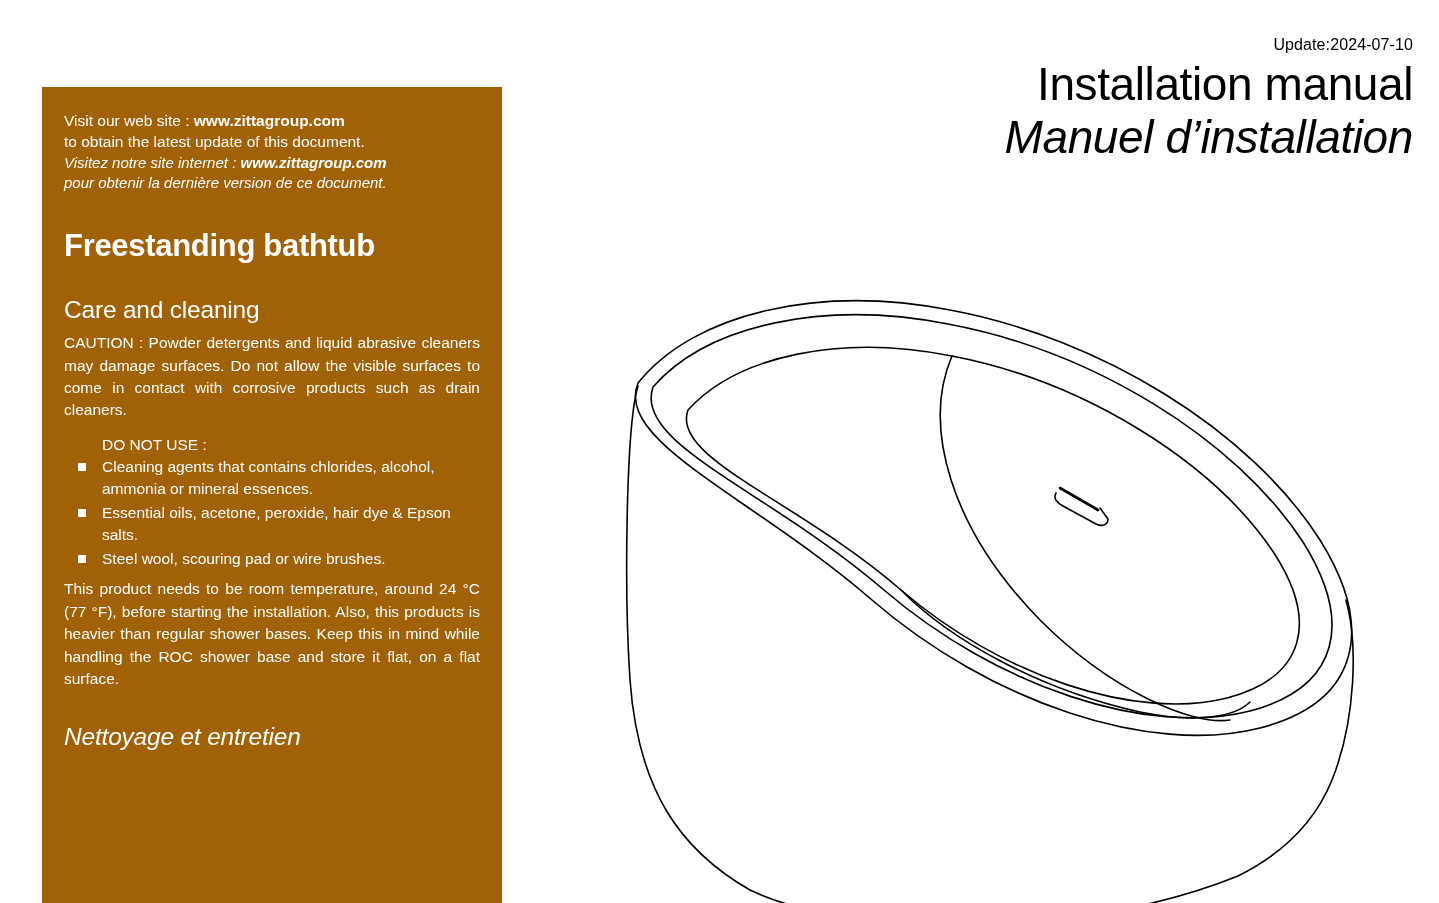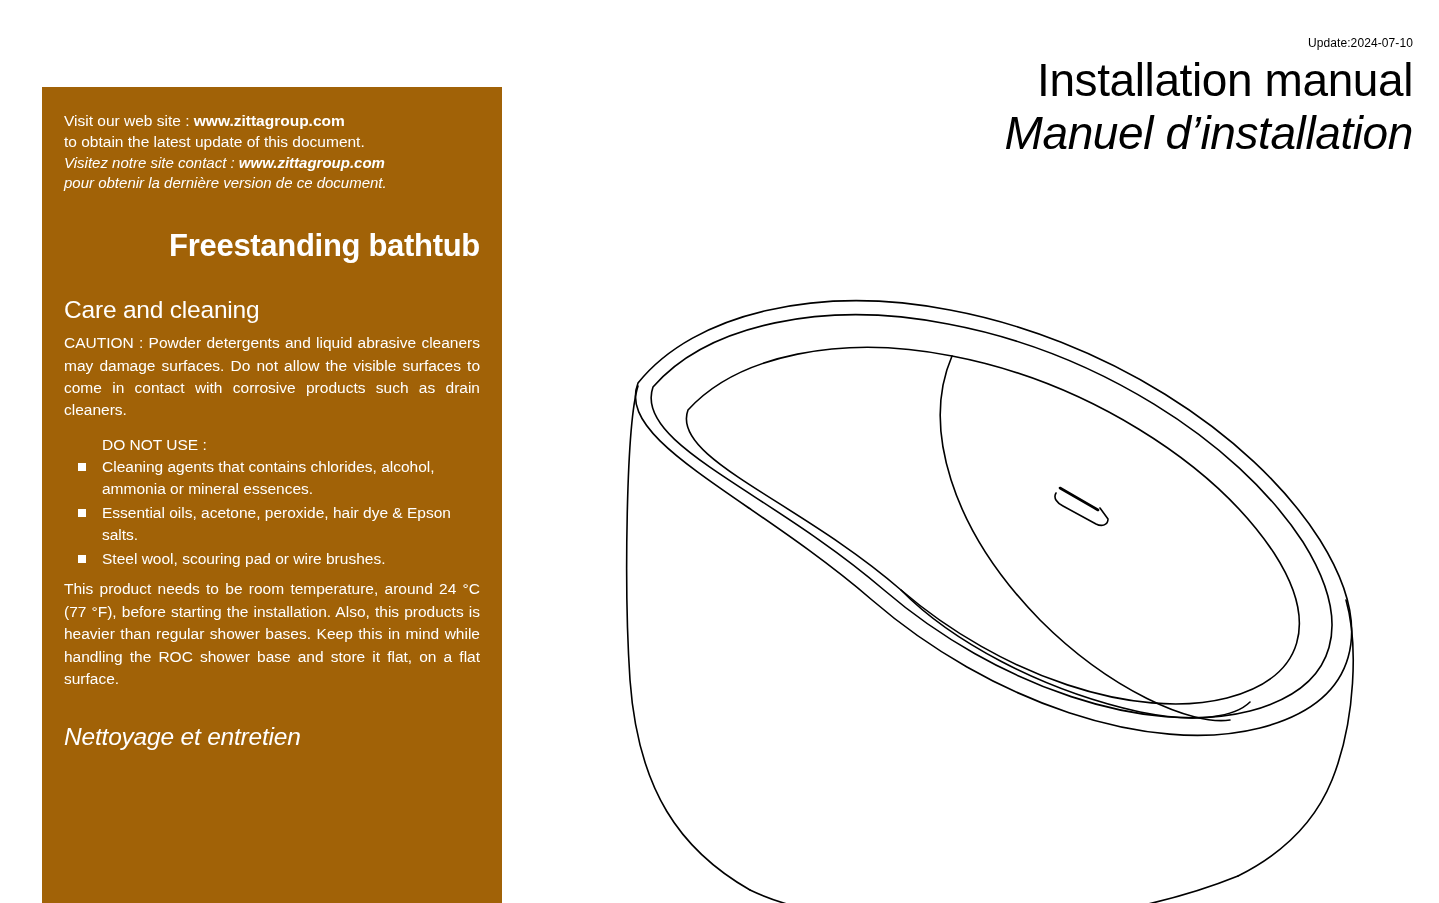--- a/index.html
+++ b/index.html
@@ -17,21 +17,21 @@
   }
 
   
   .header {
     position: absolute;
     top: 36px;
     right: 26px;
     text-align: right;
   }
   .update-line {
-    font-size: 12px;
+    font-size: 16px;
     letter-spacing: 0.1px;
     color: #000;
     margin-bottom: 6px;
   }
   .title-en {
     font-size: 46px;
     font-weight: 400;
     line-height: 1.08;
     letter-spacing: -0.4px;
   }
@@ -76,21 +76,20 @@
   .panel .web-block .fr b {
     font-weight: 700;
   }
 
   .product-en {
     font-size: 31px;
     font-weight: 700;
     margin-top: 36px;
     line-height: 1.12;
     letter-spacing: -0.3px;
-    text-align: right;
   }
   .product-fr {
     font-size: 31px;
     font-weight: 700;
     font-style: italic;
     line-height: 1.12;
     letter-spacing: -0.3px;
   }
 
   .section-head {
@@ -161,21 +160,21 @@
 </div>
 
 <div class="panel">
 
   <div class="web-block">
     <div class="en">
       <span>Visit our web site : </span><b>www.zittagroup.com</b>
     </div>
     <div class="en">to obtain the latest update of this document.</div>
     <div class="fr">
-      <span>Visitez notre site contact : </span><b>www.zittagroup.com</b>
+      <span>Visitez notre site internet : </span><b>www.zittagroup.com</b>
     </div>
     <div class="fr">pour obtenir la dernière version de ce document.</div>
   </div>
 
   <div class="product-en">Freestanding bathtub</div>
 
   <div class="section-head">Care and cleaning</div>
 
   <p class="para">CAUTION : Powder detergents and liquid abrasive cleaners may damage surfaces. Do not allow the visible surfaces to come in contact with corrosive products such as drain cleaners.</p>
 

